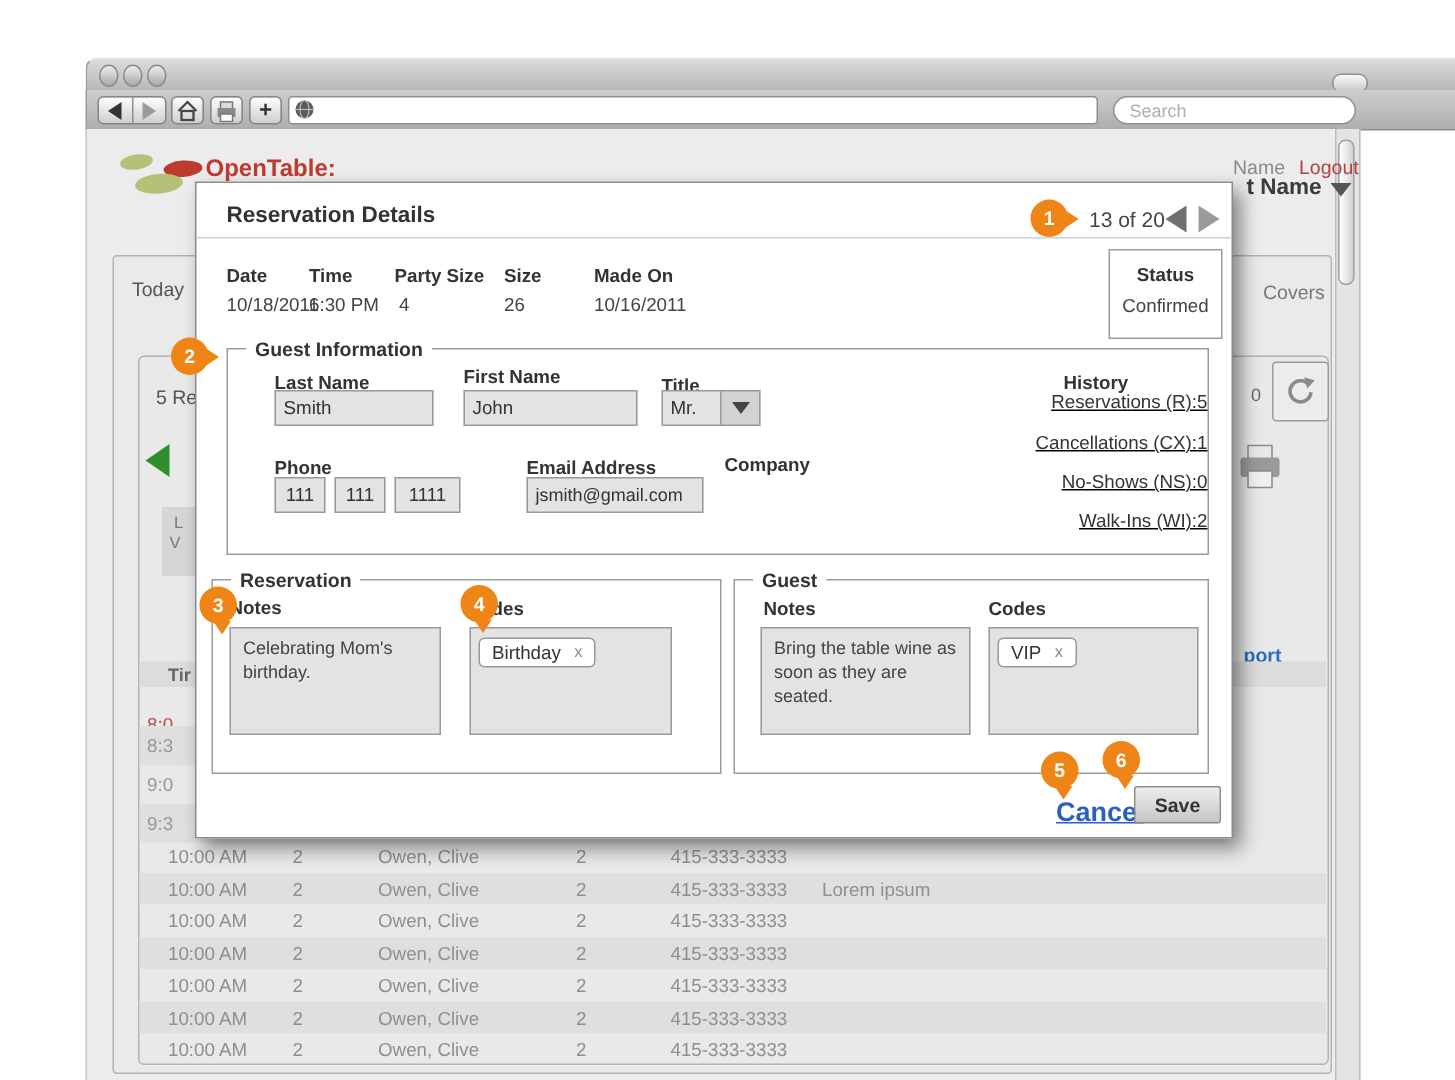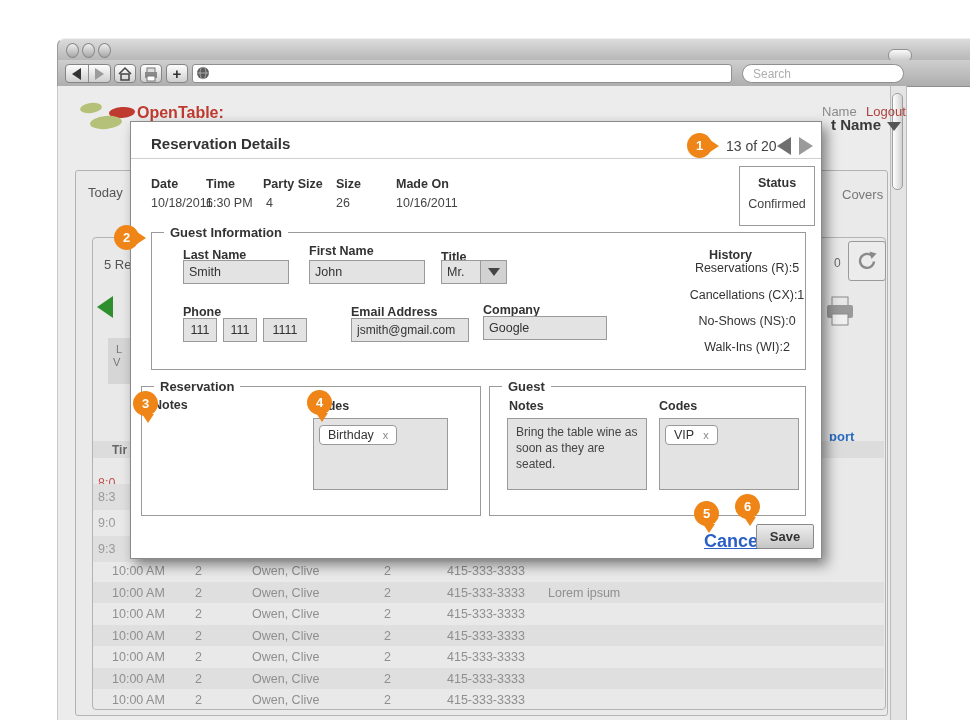--- a/index.html
+++ b/index.html
@@ -86,21 +86,21 @@
     font-family:"Liberation Sans","DejaVu Sans",sans-serif;}
   .input.center{text-align:center;padding:0;}
   .status-box{left:608px;top:44px;width:74px;height:58px;border:1px solid #9a9a9a;background:#fff;text-align:center;}
   .fs{border:1px solid #9a9a9a;background:#fff;box-sizing:border-box;}
   .fs-legend{position:absolute;top:-8px;left:12px;background:#fff;padding:0 6px;
     font-weight:bold;font-size:13px;color:#333;white-space:nowrap;}
   .sel-btn{background:#d2d2d2;border:1px solid #9a9a9a;box-sizing:border-box;
     display:flex;align-items:center;justify-content:center;}
   .sel-btn .tri-dn{width:0;height:0;border-left:6px solid transparent;border-right:6px solid transparent;
     border-top:8px solid #444;}
-  .hist-row{position:absolute;left:558px;width:116px;display:flex;justify-content:center;}
+  .hist-row{position:absolute;left:558px;width:116px;display:flex;justify-content:flex-end;text-decoration:underline;}
   .hist-row .hl{font-size:12.5px;color:#333;}
   .hist-row .hv{font-size:12.5px;color:#333;}
   .notes-box{background:#e3e3e3;border:1px solid #9a9a9a;box-sizing:border-box;
     font-size:12px;color:#444;padding:5px 8px;line-height:1.35;}
   .chip{position:absolute;display:inline-flex;align-items:center;background:#fff;
     border:1px solid #999;border-radius:4px;padding:2px 8px;font-size:12.5px;color:#333;}
   .chip .x{margin-left:9px;color:#8a8a8a;font-size:11px;}
   .nav-tri{width:0;height:0;}
   .nav-tri.left{border-top:9px solid transparent;border-bottom:9px solid transparent;border-right:14px solid #6f6f6f;}
   .nav-tri.right{border-top:9px solid transparent;border-bottom:9px solid transparent;border-left:14px solid #9a9a9a;}
@@ -327,26 +327,26 @@
         </div>
       </div>
 
     <span class="abs lbl" style="left:52px;top:183px">Phone</span>
     <input class="abs input center" style="left: 52px; top: 196px; width: 34px;" readonly="" value="111">
     <input class="abs input center" style="left: 92px; top: 196px; width: 34px;" readonly="" value="111">
     <input class="abs input center" style="left: 132px; top: 196px; width: 44px;" readonly="" value="1111">
     <span class="abs lbl" style="left:220px;top:183px">Email Address</span>
     <input class="abs input" style="left: 220px; top: 196px; width: 118px; font-size: 12px;" readonly="" value="jsmith@gmail.com">
     <span class="abs lbl" style="left:352px;top:181px">Company</span>
-    <input class="abs input" style="left: 352px; top: 194px; width: 124px;" readonly="" value="Google">
 
     <div class="abs fs" style="left:10px;top:264px;width:340px;height:130px">
       <span class="fs-legend">Reservation</span>
     </div>
     <span class="abs lbl" style="left:22px;top:276px">Notes</span>
+    <div class="abs notes-box" style="left:22px;top:296px;width:141px;height:72px">Celebrating Mom's birthday.</div>
     <span class="abs lbl" style="left:180px;top:277px">Codes</span>
     <div class="abs notes-box" style="left:182px;top:296px;width:135px;height:72px;padding:0"></div>
     <span class="chip" style="left:188px;top:303px">
         <span>Birthday</span>
         <span class="x">x</span>
       </span>
     <div class="badge tail-down" style="left:2px;top:269px">3</div>
     <div class="badge tail-down" style="left:176px;top:268px">4</div>
 
     <div class="abs fs" style="left:358px;top:264px;width:317px;height:130px">

